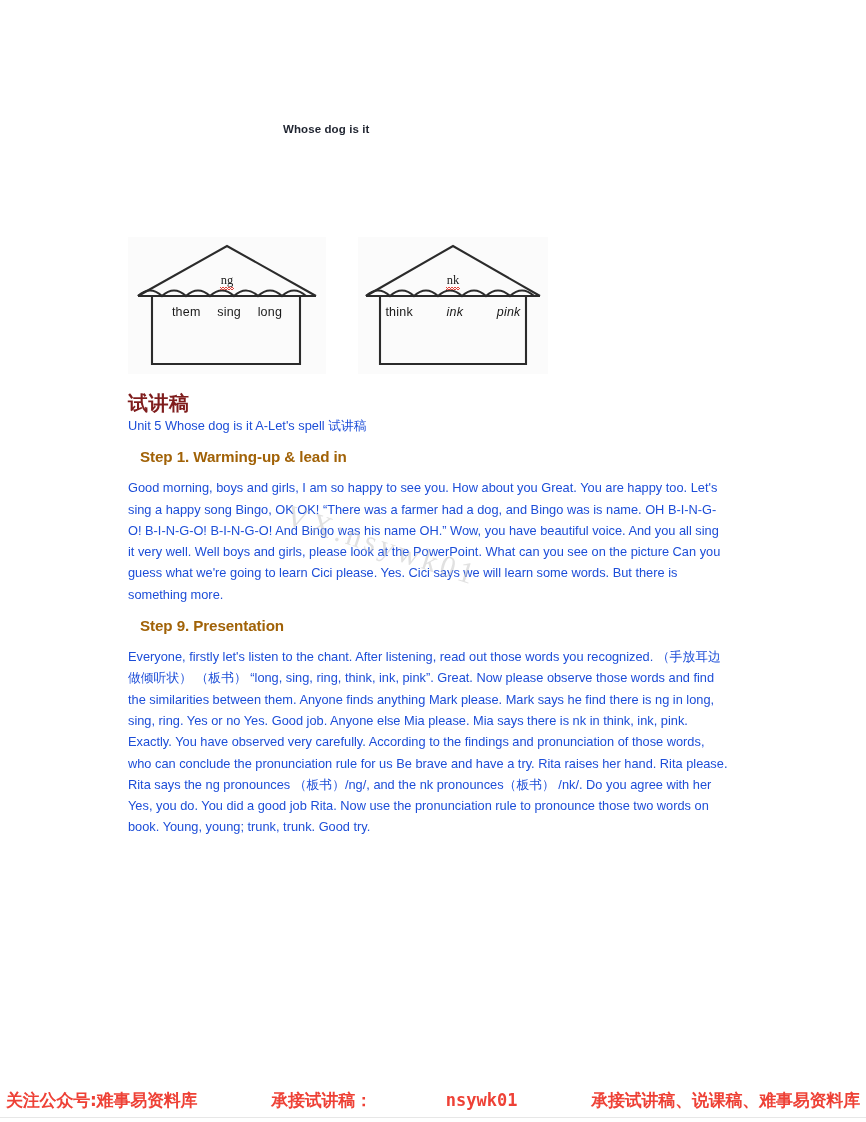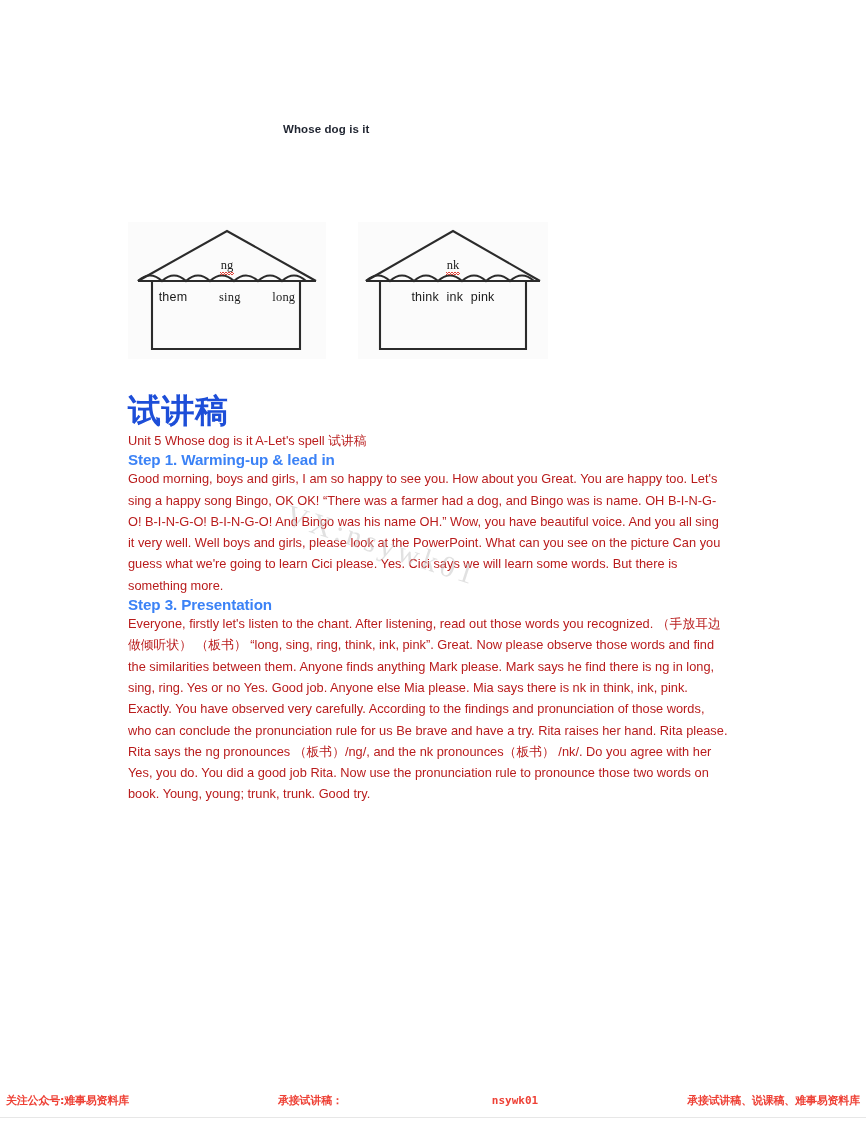--- a/index.html
+++ b/index.html
@@ -38,21 +38,21 @@
   
   .images-row {
     position: absolute;
     left: 128px;
     top: 222px;
     width: 400px;
     height: 137px;
   }
   .img-box {
     position: absolute;
-    top: 0;
+    top: 15px;
     height: 137px;
     background: #fbfbfb;
   }
   .img-box.left  { left: 0;     width: 198px; }
   .img-box.right { left: 230px; width: 190px; }
 
   .house {
     position: absolute;
     left: 0;
     top: 0;
@@ -92,54 +92,54 @@
     position: absolute;
     width: 100%;
     text-align: center;
     font-family: "Liberation Sans", sans-serif;
     font-size: 12.5px;
     color: #1a1a1a;
     top: 68px;
     letter-spacing: .2px;
   }
   .house-words .w { display: inline-block; }
-  .left .house-words .w + .w  { margin-left: 28px; font-family: Liberation Serif, serif; }
-  .right .house-words .w + .w { margin-left: 4px; }
+  .left .house-words .w + .w  { margin-left: 13px; }
+  .right .house-words .w + .w { margin-left: 30px; font-style: italic; }
 
   
   .doc {
     position: absolute;
     left: 128px;
     top: 392px;
     width: 600px;
   }
 
   h1.doc-h1 {
     margin: 0 0 0 0;
     font-family: Liberation Sans, sans-serif;
-    font-size: 33px;
-    font-weight: 700;
-    color: #1d4ed8;
+    font-size: 20px;
+    font-weight: 700;
+    color: #7f1d1d;
     letter-spacing: .5px;
     line-height: 1.15;
   }
 
   p.doc-p {
     margin: 0;
     font-size: 12.8px;
     line-height: 21.3px;
-    color: #b91c1c;
+    color: #1d4ed8;
     text-align: left;
   }
 
   h2.doc-h2 {
-    margin: 0;
+    margin: 12px;
     font-size: 15.2px;
     font-weight: 700;
-    color: #3b82f6;
+    color: #a16207;
     letter-spacing: -0.1px;
   }
 
   .sp-intro  { margin-top: 40px; }
   .sp-h2-1   { margin-top: 31px; }
   .sp-p1     { margin-top: 28px; }
   .sp-h2-2   { margin-top: 31px; }
   .sp-p2     { margin-top: 28px; }
 
   .cjk { font-family: "DejaVu Sans", sans-serif; }
@@ -167,21 +167,21 @@
     left: 0;
     bottom: 8px;
     width: 866px;
     height: 28px;
     display: flex;
     align-items: center;
     justify-content: space-between;
     padding: 0 6px;
     box-sizing: border-box;
     font-family: "DejaVu Sans", sans-serif;
-    font-size: 11px;
+    font-size: 17px;
     font-weight: 700;
     color: #ee4136;
     white-space: nowrap;
     letter-spacing: -0.2px;
   }
   .promo-footer .seg-mono {
     font-family: "DejaVu Sans Mono", monospace;
     letter-spacing: 0px;
     text-align: center;
   }
@@ -245,21 +245,21 @@
 
   <div class="doc">
     <h1 class="doc-h1 cjk">试讲稿</h1>
 
     <p class="doc-p sp-intro">Unit 5 Whose dog is it A-Let's spell 试讲稿</p>
 
     <h2 class="doc-h2 sp-h2-1">Step 1. Warming-up &amp; lead in</h2>
 
     <p class="doc-p sp-p1">Good morning, boys and girls, I am so happy to see you. How about you Great. You are happy too. Let's sing a happy song Bingo, OK OK! “There was a farmer had a dog, and Bingo was is name. OH B-I-N-G-O! B-I-N-G-O! B-I-N-G-O! And Bingo was his name OH.” Wow, you have beautiful voice. And you all sing it very well. Well boys and girls, please look at the PowerPoint. What can you see on the picture Can you guess what we're going to learn Cici please. Yes. Cici says we will learn some words. But there is something more.</p>
 
-    <h2 class="doc-h2 sp-h2-2">Step 3. Presentation</h2>
+    <h2 class="doc-h2 sp-h2-2">Step 9. Presentation</h2>
 
     <p class="doc-p sp-p2">Everyone, firstly let's listen to the chant. After listening, read out those words you recognized. （手放耳边做倾听状） （板书） “long, sing, ring, think, ink, pink”. Great. Now please observe those words and find the similarities between them. Anyone finds anything Mark please. Mark says he find there is ng in long, sing, ring. Yes or no Yes. Good job. Anyone else Mia please. Mia says there is nk in think, ink, pink. Exactly. You have observed very carefully. According to the findings and pronunciation of those words, who can conclude the pronunciation rule for us Be brave and have a try. Rita raises her hand. Rita please. Rita says the ng pronounces （板书）/ng/, and the nk pronounces（板书） /nk/. Do you agree with her Yes, you do. You did a good job Rita. Now use the pronunciation rule to pronounce those two words on book. Young, young; trunk, trunk. Good try.</p>
   </div>
 
   <div class="watermark">VX:nsywk01</div>
 
   <div class="footer-rule"></div>
 
   <div class="promo-footer">
     <span>关注公众号:难事易资料库</span>

